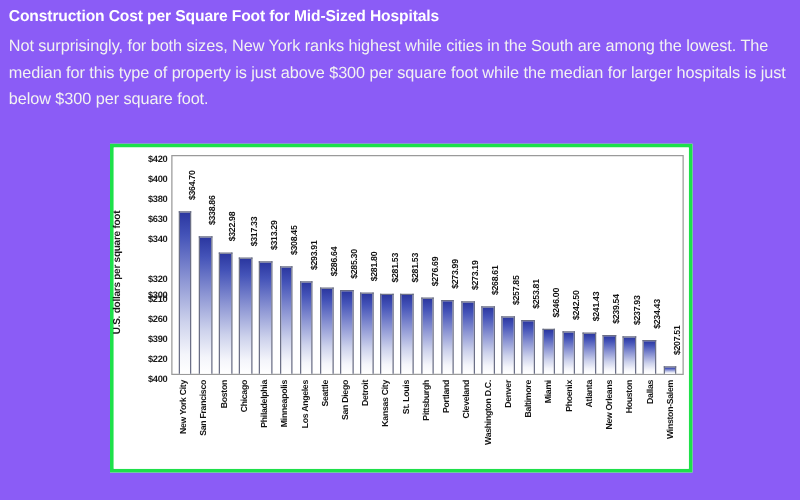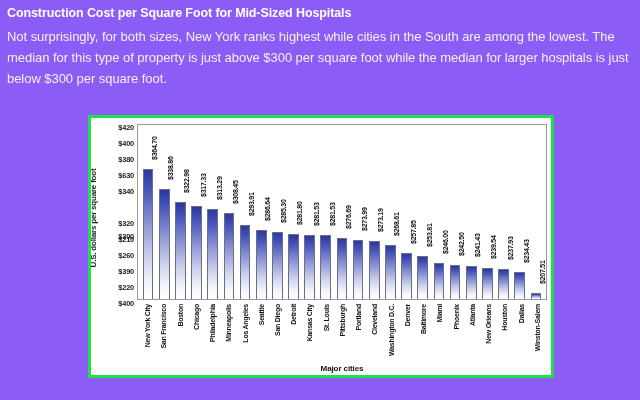--- a/index.html
+++ b/index.html
@@ -382,18 +382,17 @@
             <span class="x-label">Houston</span>
           </div>
           <div class="x-slot">
             <span class="x-label">Dallas</span>
           </div>
           <div class="x-slot">
             <span class="x-label">Winston-Salem</span>
           </div>
         </div>
 
-      <div id="x-axis-title">Major cities</div>
 
     </div>
   </div>
 
 </div>
 
 </body></html>

